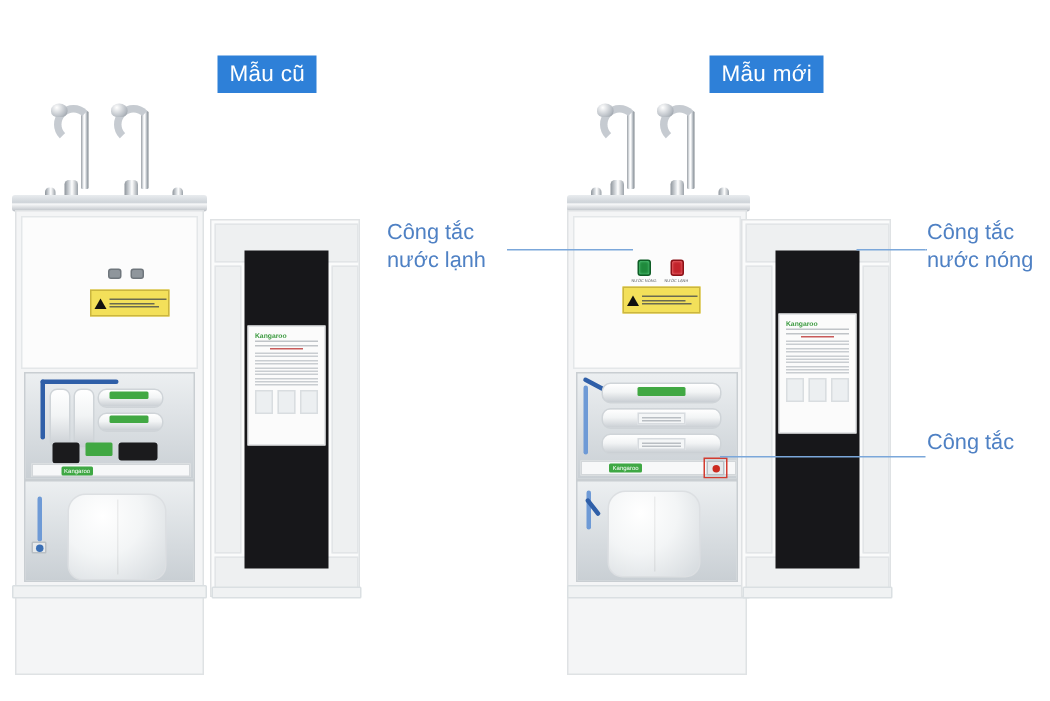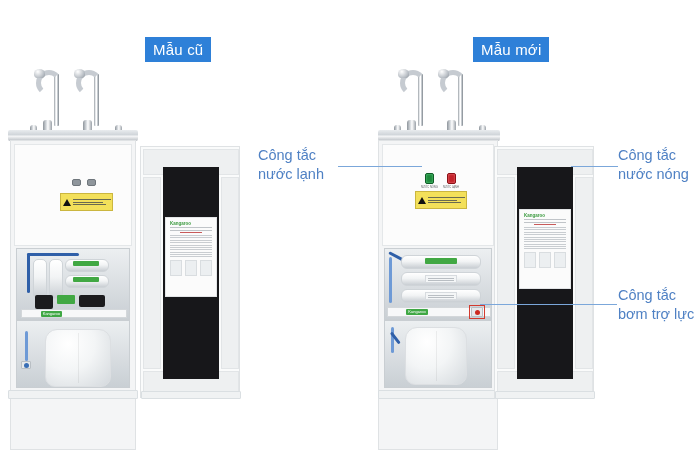--- a/index.html
+++ b/index.html
@@ -359,16 +359,15 @@
   <div class="callout" id="callout-cold">
     <div>Công tắc</div>
     <div>nước lạnh</div>
   </div>
   <div class="callout" id="callout-hot">
     <div>Công tắc</div>
     <div>nước nóng</div>
   </div>
   <div class="callout" id="callout-pump">
     <div>Công tắc</div>
-    <div>bơm trợ lực</div>
   </div>
 
 </div>
 
 </body></html>

